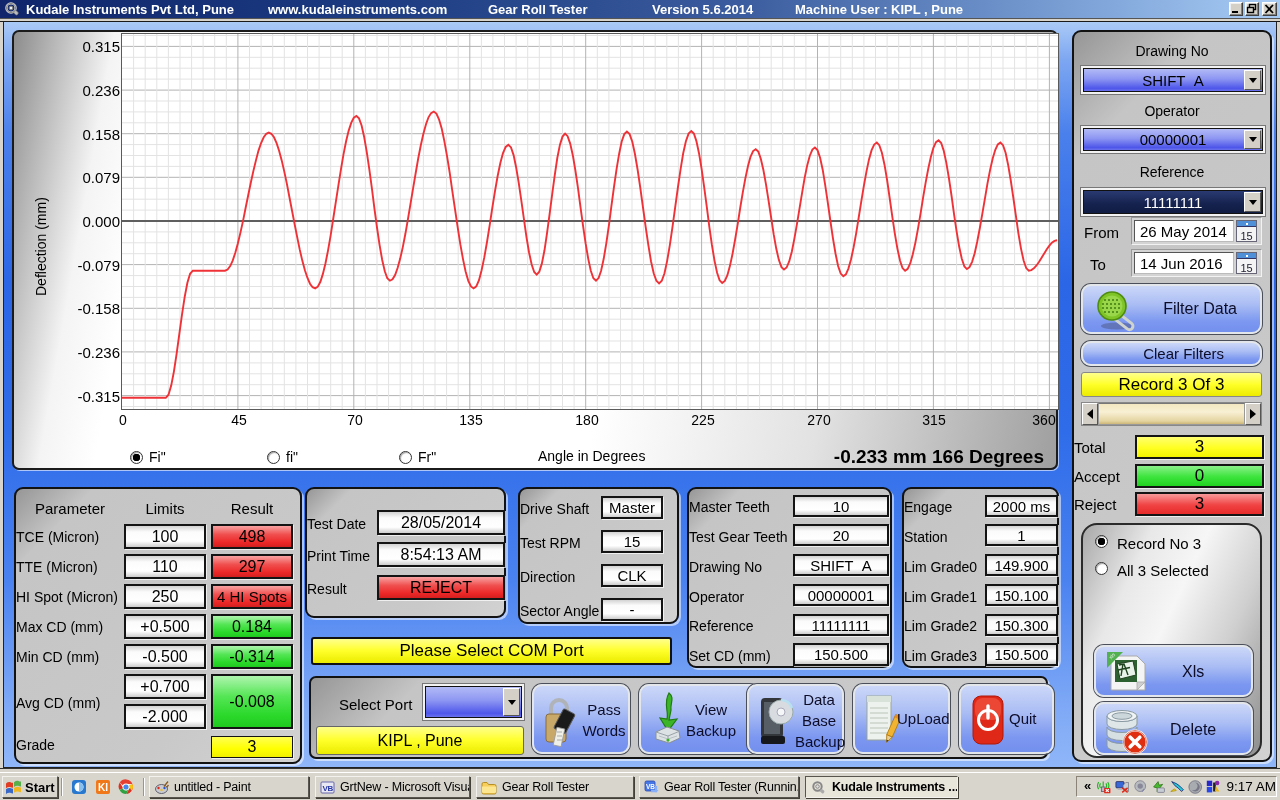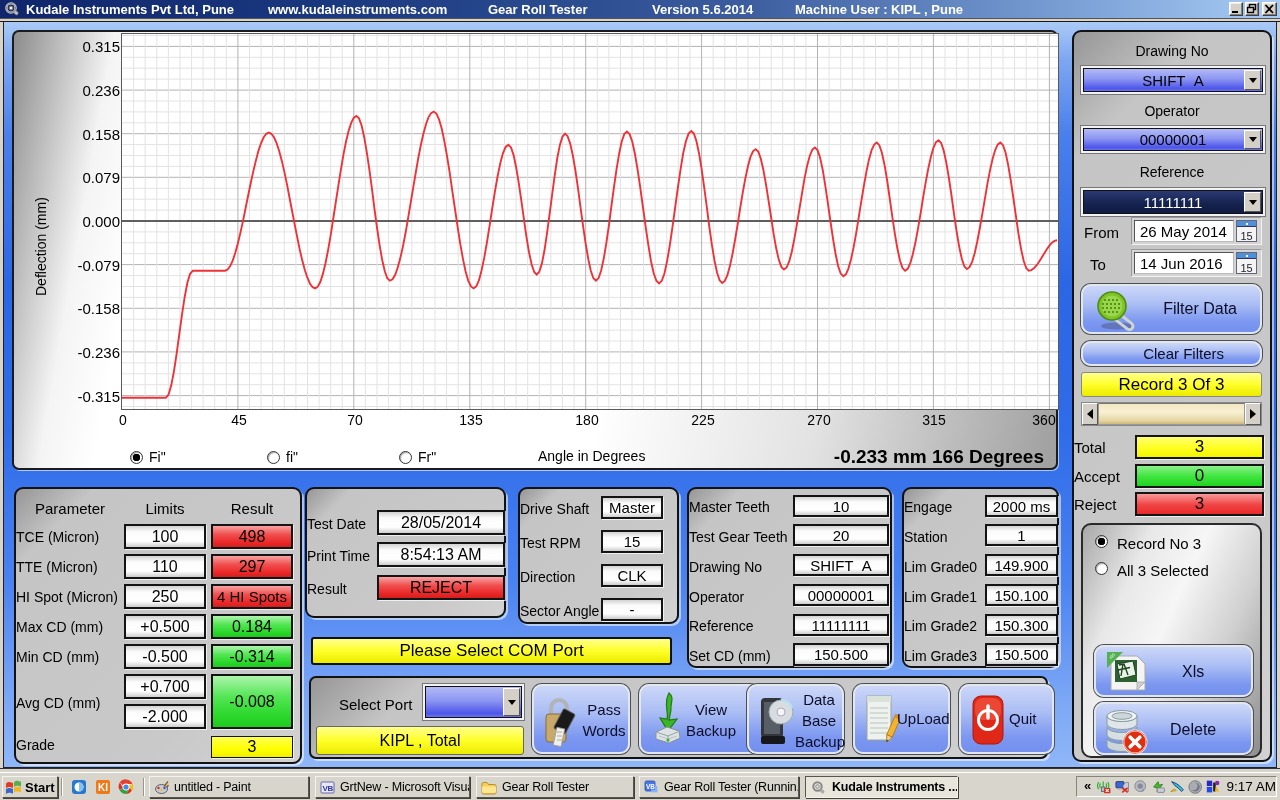--- a/index.html
+++ b/index.html
@@ -307,21 +307,21 @@
       </span>
  </div>
 
  <div class="lab r" style="left:0px;top:407px;width:55px;font-size:15px">Total</div>
  <div class="vbox" style="left:61px;top:403px;width:129px;height:24px;background:linear-gradient(180deg,#ffff70,#ffff21 55%,#f3f300);font-size:17px">3</div>
  <div class="lab r" style="left:0px;top:436px;width:55px;font-size:15px">Accept</div>
  <div class="vbox" style="left:61px;top:432px;width:129px;height:24px;background:linear-gradient(180deg,#8af08a,#3ce43c 55%,#21d321);font-size:17px">0</div>
  <div class="lab r" style="left:0px;top:464px;width:55px;font-size:15px">Reject</div>
  <div class="vbox" style="left:61px;top:460px;width:129px;height:24px;background:linear-gradient(180deg,#f89a9a,#f04343 55%,#e82a2a);font-size:17px">3</div>
 
- <div class="abs" id="recgroup" style="left:7px;top:491px;width:181px;height:235px;border:2px solid #2a2a2a;border-radius:10px;background:linear-gradient(115deg,#a8a8a8 0%,#e8e8e8 25%,#f6f6f6 45%,#cfcfcf 70%,#8d8d8d 100%)">
+ <div class="abs" id="recgroup" style="left:7px;top:491px;width:181px;height:235px;border:2px solid #2a2a2a;border-radius:16px;background:linear-gradient(115deg,#a8a8a8 0%,#e8e8e8 25%,#f6f6f6 45%,#cfcfcf 70%,#8d8d8d 100%)">
   <span class="rad on" style="position:absolute;left:12px;top:10px"></span>
   <div class="lab" style="left:34px;top:10px;font-size:15px">Record No 3</div>
   <span class="rad" style="position:absolute;left:12px;top:37px"></span>
   <div class="lab" style="left:34px;top:37px;font-size:15px">All 3 Selected</div>
 
   <div class="bluebtn" style="left:11px;top:120px;width:159px;height:52px">
     <svg style="position:absolute;left:7px;top:3px" width="46" height="46" viewBox="0 0 46 46">
       <path d="M8 6 h26 l8 8 v26 h-34 z" fill="#f4f4f4" stroke="#aaa" stroke-width="1"></path>
       <path d="M34 40 l8 -8 l-8 0 z" fill="#d0d0d0" stroke="#aaa" stroke-width=".8"></path>
       <path d="M12 10 h22 v22 h-22 z" fill="#2d6030"></path>
@@ -427,21 +427,21 @@
  <div class="vbox" style="left:81px;top:154px;width:73px;height:23px;font-size:15px">150.500</div>
 </div>
 
 <div class="abs yellowbtn" id="comport" style="left:311px;top:637px;width:361px;height:28px;border:2px solid #111;font-size:17px">Please Select COM Port</div>
 
 <div class="abs gpanel" id="bottomstrip" style="left:309px;top:676px;width:739px;height:83px;border-radius:7px">
  <div class="lab r" style="left:28px;top:18px;width:80px;font-size:15px">Select Port</div>
  <div class="combo" style="left:114px;top:8px;width:97px;height:32px">
       <span class="arr"></span>
     </div>
- <div class="yellowbtn" style="left:5px;top:48px;width:208px;height:29px;font-size:16px">KIPL , Total</div>
+ <div class="yellowbtn" style="left:5px;top:48px;width:208px;height:29px;font-size:16px">KIPL , Pune</div>
 
  <div class="bluebtn bb2" style="left:221px;top:6px;width:98px;height:70px">
   <svg style="position:absolute;left:7px;top:6px" width="38" height="58" viewBox="0 0 38 58">
    <path d="M10 24 v-8 a8 8 0 0 1 16 0 v8" fill="none" stroke="#b0b4b8" stroke-width="4"></path>
    <rect x="5" y="22" width="20" height="28" rx="3" fill="#c8a96a" stroke="#8a6d3a" stroke-width="1"></rect>
    <rect x="17" y="18" width="13" height="22" rx="2" transform="rotate(28 23 29)" fill="#1a1a1a" stroke="#555" stroke-width="1"></rect>
    <rect x="14" y="36" width="8" height="18" transform="rotate(12 18 45)" fill="#f0f0e8" stroke="#999" stroke-width=".8"></rect>
    <path d="M16 40 h5 M16 44 h5 M16 48 h5" stroke="#aaa" stroke-width="1"></path>
   </svg>
   <span style="position:absolute;left:46px;top:13px;width:48px;text-align:center;line-height:21px">Pass Words</span>

